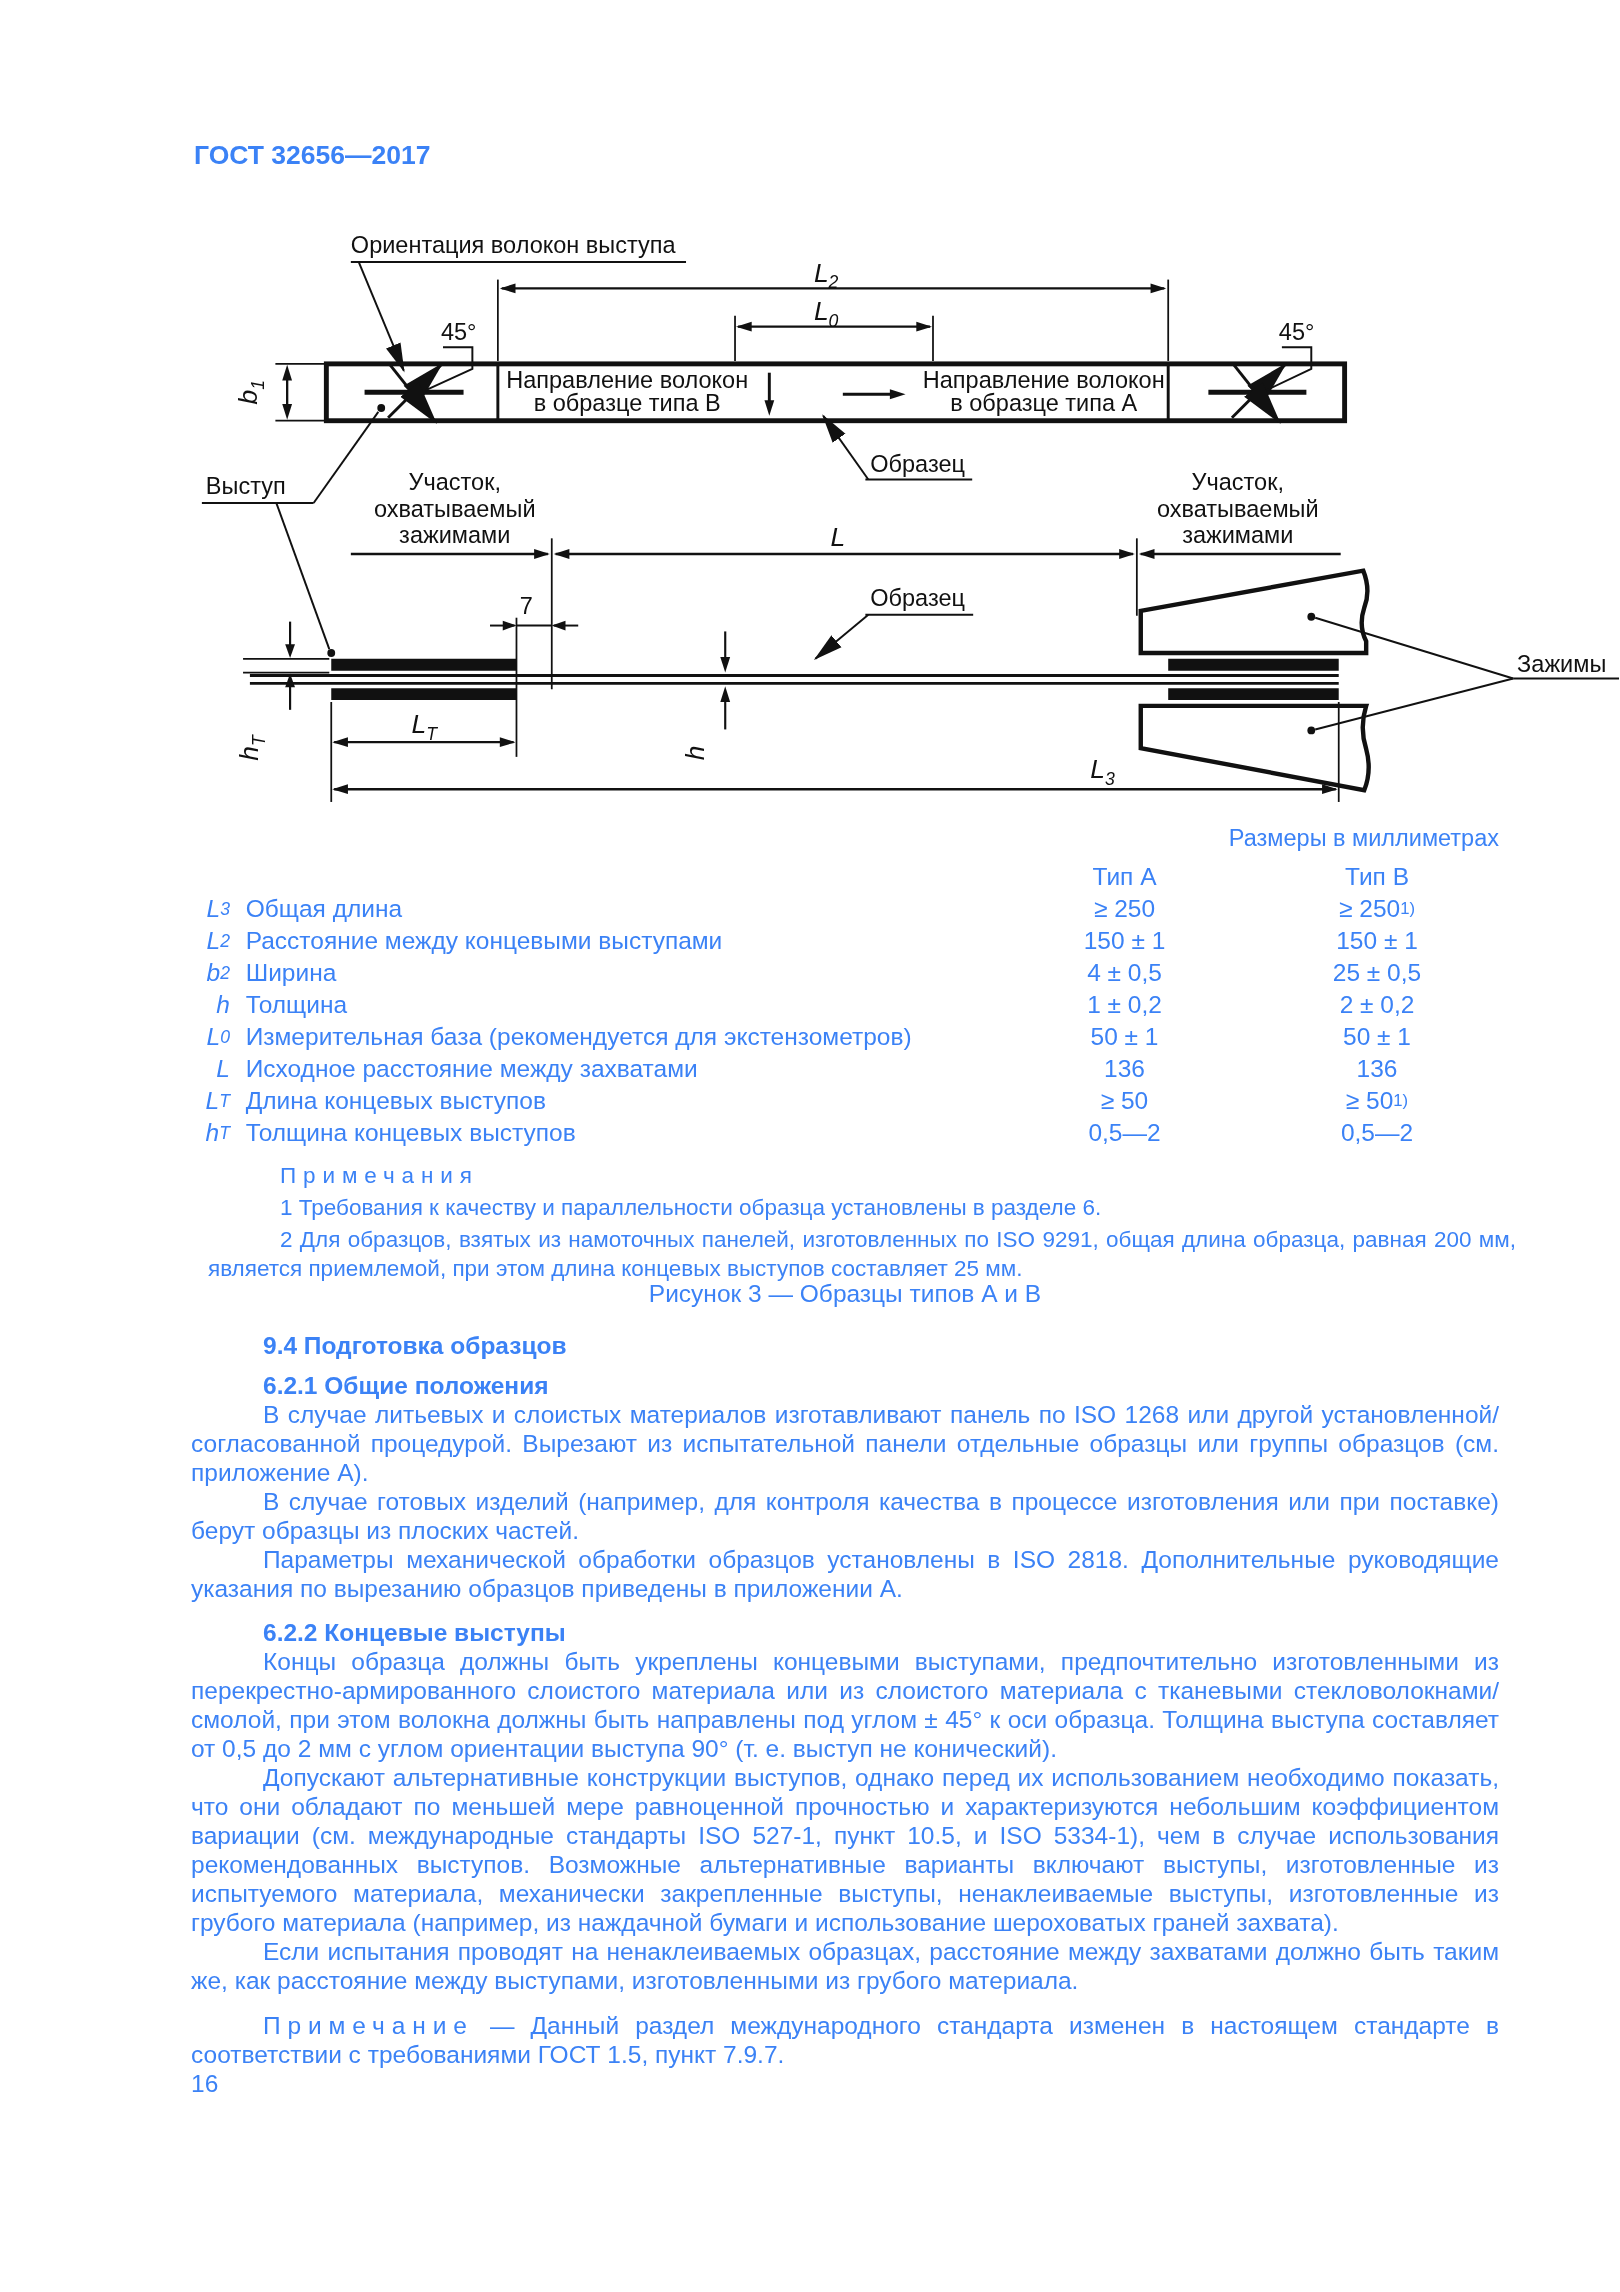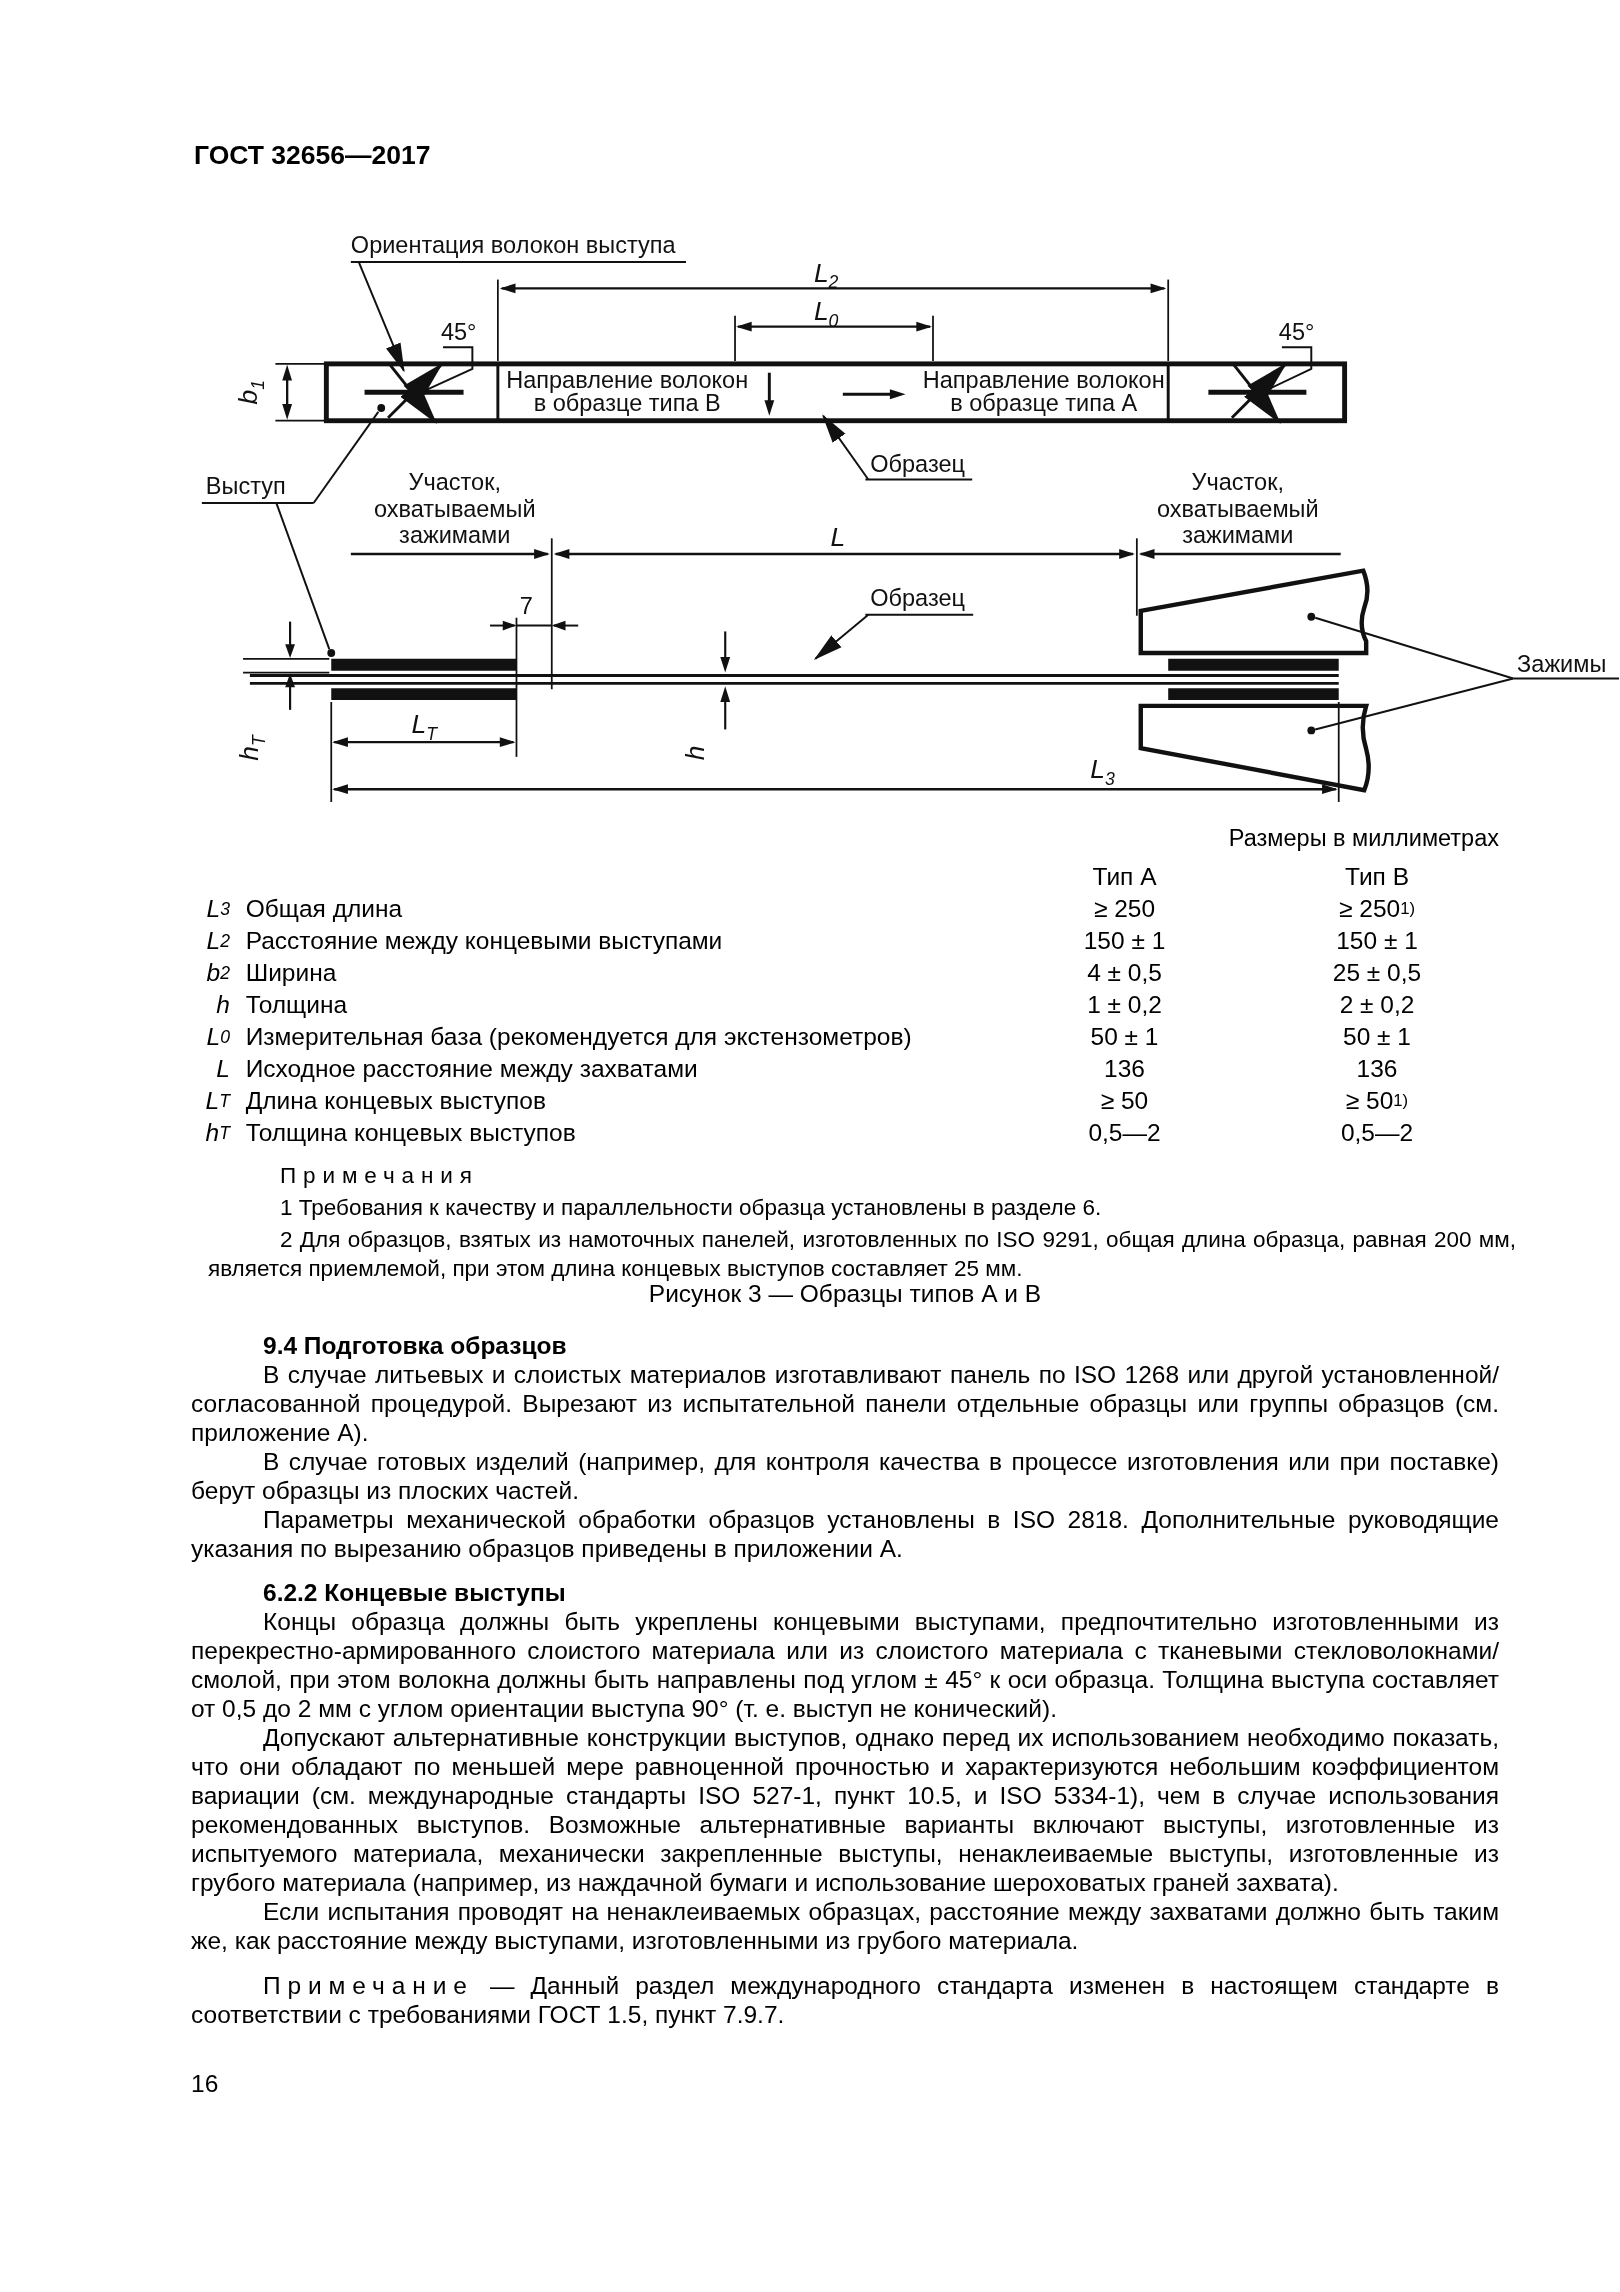--- a/index.html
+++ b/index.html
@@ -1,17 +1,17 @@
 <!DOCTYPE html>
 <html><head>
 <meta charset="utf-8">
 <style>
   html,body{margin:0;padding:0;background:#888;}
   .page{position:relative;width:1620px;height:2293px;background:#fff;
-        font-family:"Liberation Sans",sans-serif;color:#000000;overflow:hidden;}
+        font-family:"Liberation Sans",sans-serif;color:#3b82f6;overflow:hidden;}
   .hdr{position:absolute;left:194px;top:140px;font-size:26.5px;font-weight:bold;}
   svg text{font-family:"Liberation Sans",sans-serif;fill:#111;}
   .dlab{font-size:24px;}
   .dim{font-size:27px;font-style:italic;}
   .dimsub{font-size:18px;font-style:italic;}
   .units{position:absolute;left:191px;top:825px;width:1308px;text-align:right;font-size:23.5px;}
   .tbl{position:absolute;left:191px;top:861px;display:grid;
        grid-template-columns:39px 789px 211px 294px;font-size:24.5px;}
   .tbl>div{height:32px;display:flex;align-items:center;}
   .c-sym{justify-content:flex-end;font-style:italic;}
@@ -292,20 +292,21 @@
   <div class="notes">
     <div class="nt">Примечания</div>
     <p>1 Требования к качеству и параллельности образца установлены в разделе 6.</p>
     <p>2 Для образцов, взятых из намоточных панелей, изготовленных по ISO 9291, общая длина образца, равная 200 мм, является приемлемой, при этом длина концевых выступов составляет 25 мм.</p>
   </div>
 
   <div class="caption">Рисунок 3 — Образцы типов А и В</div>
 
   <div class="body">
     <div class="h">9.4 Подготовка образцов</div>
+    <div class="h">6.2.1 Общие положения</div>
     <p>В случае литьевых и слоистых материалов изготавливают панель по ISO 1268 или другой установленной/согласованной процедурой. Вырезают из испытательной панели отдельные образцы или группы образцов (см. приложение А).</p>
     <p>В случае готовых изделий (например, для контроля качества в процессе изготовления или при поставке) берут образцы из плоских частей.</p>
     <p>Параметры механической обработки образцов установлены в ISO 2818. Дополнительные руководящие указания по вырезанию образцов приведены в приложении А.</p>
     <div class="h" style="margin-top:15px;">6.2.2 Концевые выступы</div>
     <p>Концы образца должны быть укреплены концевыми выступами, предпочтительно изготовленными из перекрестно-армированного слоистого материала или из слоистого материала с тканевыми стекловолокнами/смолой, при этом волокна должны быть направлены под углом ± 45° к оси образца. Толщина выступа составляет от 0,5 до 2 мм с углом ориентации выступа 90° (т. е. выступ не конический).</p>
     <p>Допускают альтернативные конструкции выступов, однако перед их использованием необходимо показать, что они обладают по меньшей мере равноценной прочностью и характеризуются небольшим коэффициентом вариации (см. международные стандарты ISO 527-1, пункт 10.5, и ISO 5334-1), чем в случае использования рекомендованных выступов. Возможные альтернативные варианты включают выступы, изготовленные из испытуемого материала, механически закрепленные выступы, ненаклеиваемые выступы, изготовленные из грубого материала (например, из наждачной бумаги и использование шероховатых граней захвата).</p>
     <p>Если испытания проводят на ненаклеиваемых образцах, расстояние между захватами должно быть таким же, как расстояние между выступами, изготовленными из грубого материала.</p>
     <p class="note2"><span class="sp" style="text-indent:0;">Примечание</span><span> — Данный раздел международного стандарта изменен в настоящем стандарте в соответствии с требованиями ГОСТ 1.5, пункт 7.9.7.</span></p>
   </div>
 

